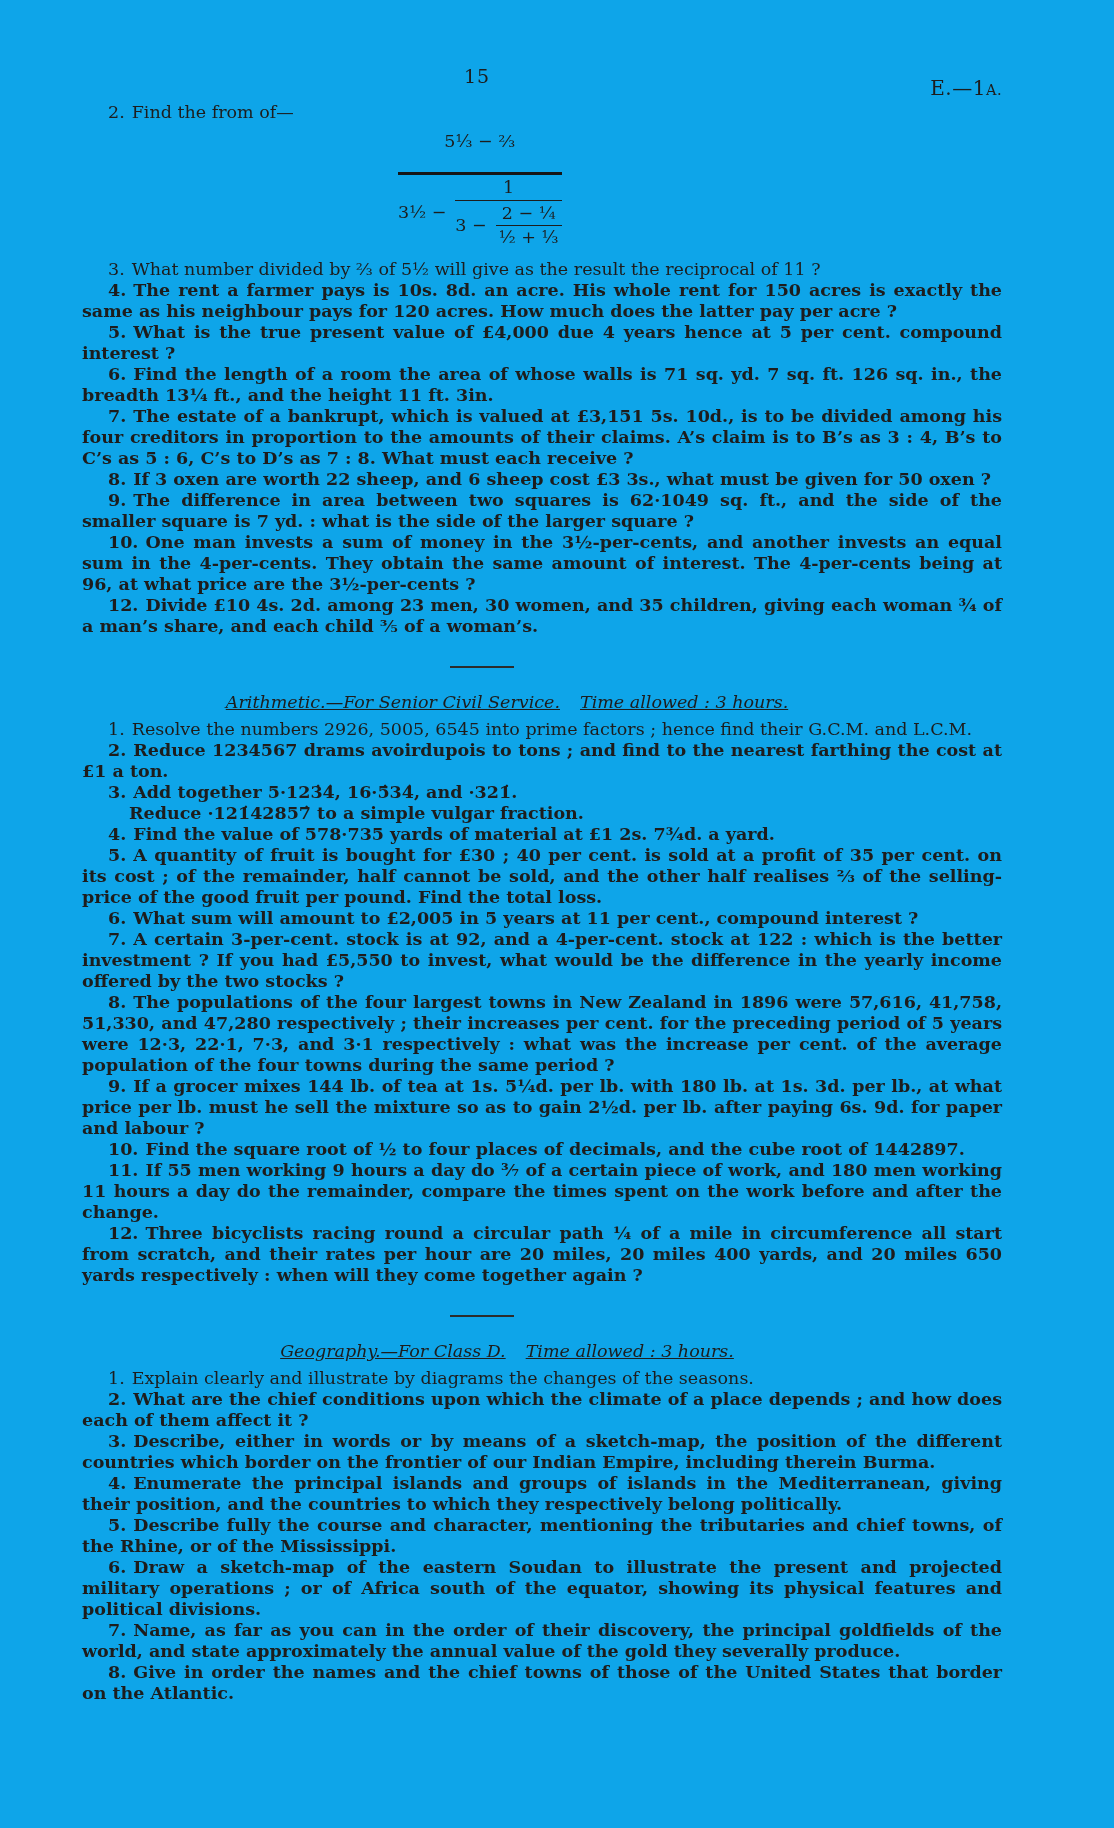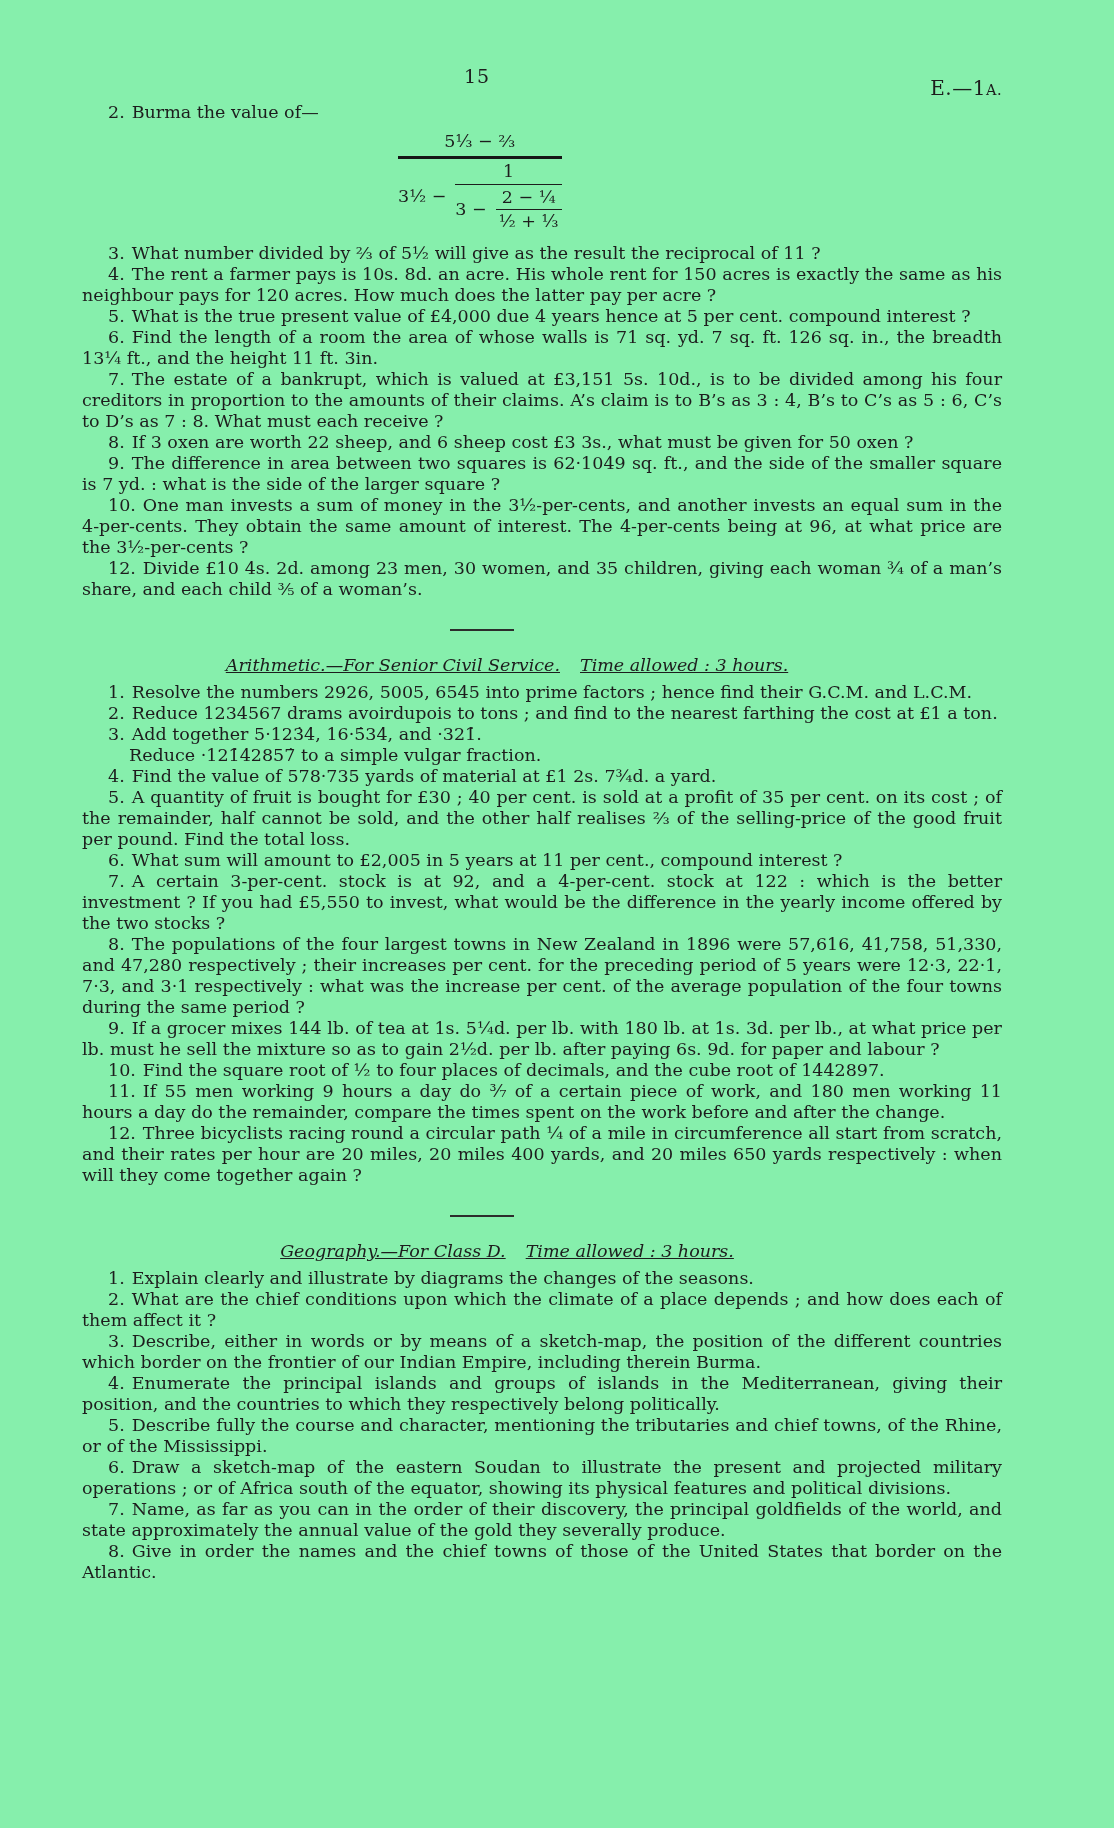--- a/index.html
+++ b/index.html
@@ -1,64 +1,64 @@
 <!DOCTYPE html>
 <html><head>
 <meta charset="utf-8">
 <style>
   html,body { margin:0; padding:0; background:#e8e8e6; }
   .page {
     position:relative;
     width:1114px; height:1828px;
     margin:0 auto;
-    background:#86efac;
+    background:#0ea5e9;
     color:#1d1d1d;
     box-sizing:border-box;
     padding:58px 112px 30px 82px;
     font-family:"DejaVu Serif","Liberation Serif",serif;
     font-size:17.5px;
     line-height:21px;
     overflow:hidden;
   }
   .page-header { position:relative; height:44px; }
   .page-number { position:absolute; left:382px; top:8px; font-size:19px; letter-spacing:1px; }
   .doc-ref { position:absolute; right:0; top:20px; font-size:20px; letter-spacing:0.5px; }
   .doc-ref .small-cap { font-size:14.5px; }
 
   .q { margin:0; text-indent:26px; text-align:justify; }
   .q.sub { text-indent:40px; }
   .qnum { margin-right:7px; }
-  .qlist p + p { margin-top:0; }
+  .qlist p + p { margin-top:0;font-weight:bold; }
 
   
   .math-display { margin:8px 0 11px 316px; }
   .frac { display:inline-block; vertical-align:middle; text-align:center; }
   .fnum { display:block; padding:0 16px 3px; }
   .fden { display:flex; align-items:center; justify-content:center; padding-top:2px; }
-  .frac.main > .fnum { border-bottom:3.5px solid #161616; padding-bottom:4px;text-align:center; }
+  .frac.main > .fnum { border-bottom:3.5px solid #161616; padding-bottom:20px;text-align:center; }
   .frac.l2 > .fnum, .frac.l3 > .fnum { border-bottom:1.5px solid #1d1d1d; padding:0 10px 2px; }
   .frac.l3 > .fnum { padding:0 6px 1px; }
   .frac.l3 > .fden { padding-top:1px; }
   .mprefix { margin-right:9px; white-space:nowrap; }
 
   .rule { width:64px; border:0; border-top:2px solid #2c2c2c; margin:29px 0 0 368px; }
   .sec-heading { margin:24px 0 6px; text-align:center; font-style:italic; padding-right:70px;text-decoration:underline; }
   .sec-heading .time { margin-left:20px; }
 </style>
 </head>
 <body>
 
 <div class="page">
 
   <div class="page-header">
     <span class="page-number">15</span>
     <span class="doc-ref"><span>E.—1</span><span class="small-cap">A.</span></span>
   </div>
 
-  <p class="q"><span class="qnum">2.</span><span>Burma the value of—</span></p>
+  <p class="q"><span class="qnum">2.</span><span>Find the from of—</span></p>
 
   <div class="math-display">
     <span class="frac main">
       <span class="fnum">5⅓ − ⅔</span>
       <span class="fden">
         <span class="mprefix">3½ −</span>
         <span class="frac l2">
           <span class="fnum">1</span>
           <span class="fden">
             <span class="mprefix">3 −</span>

